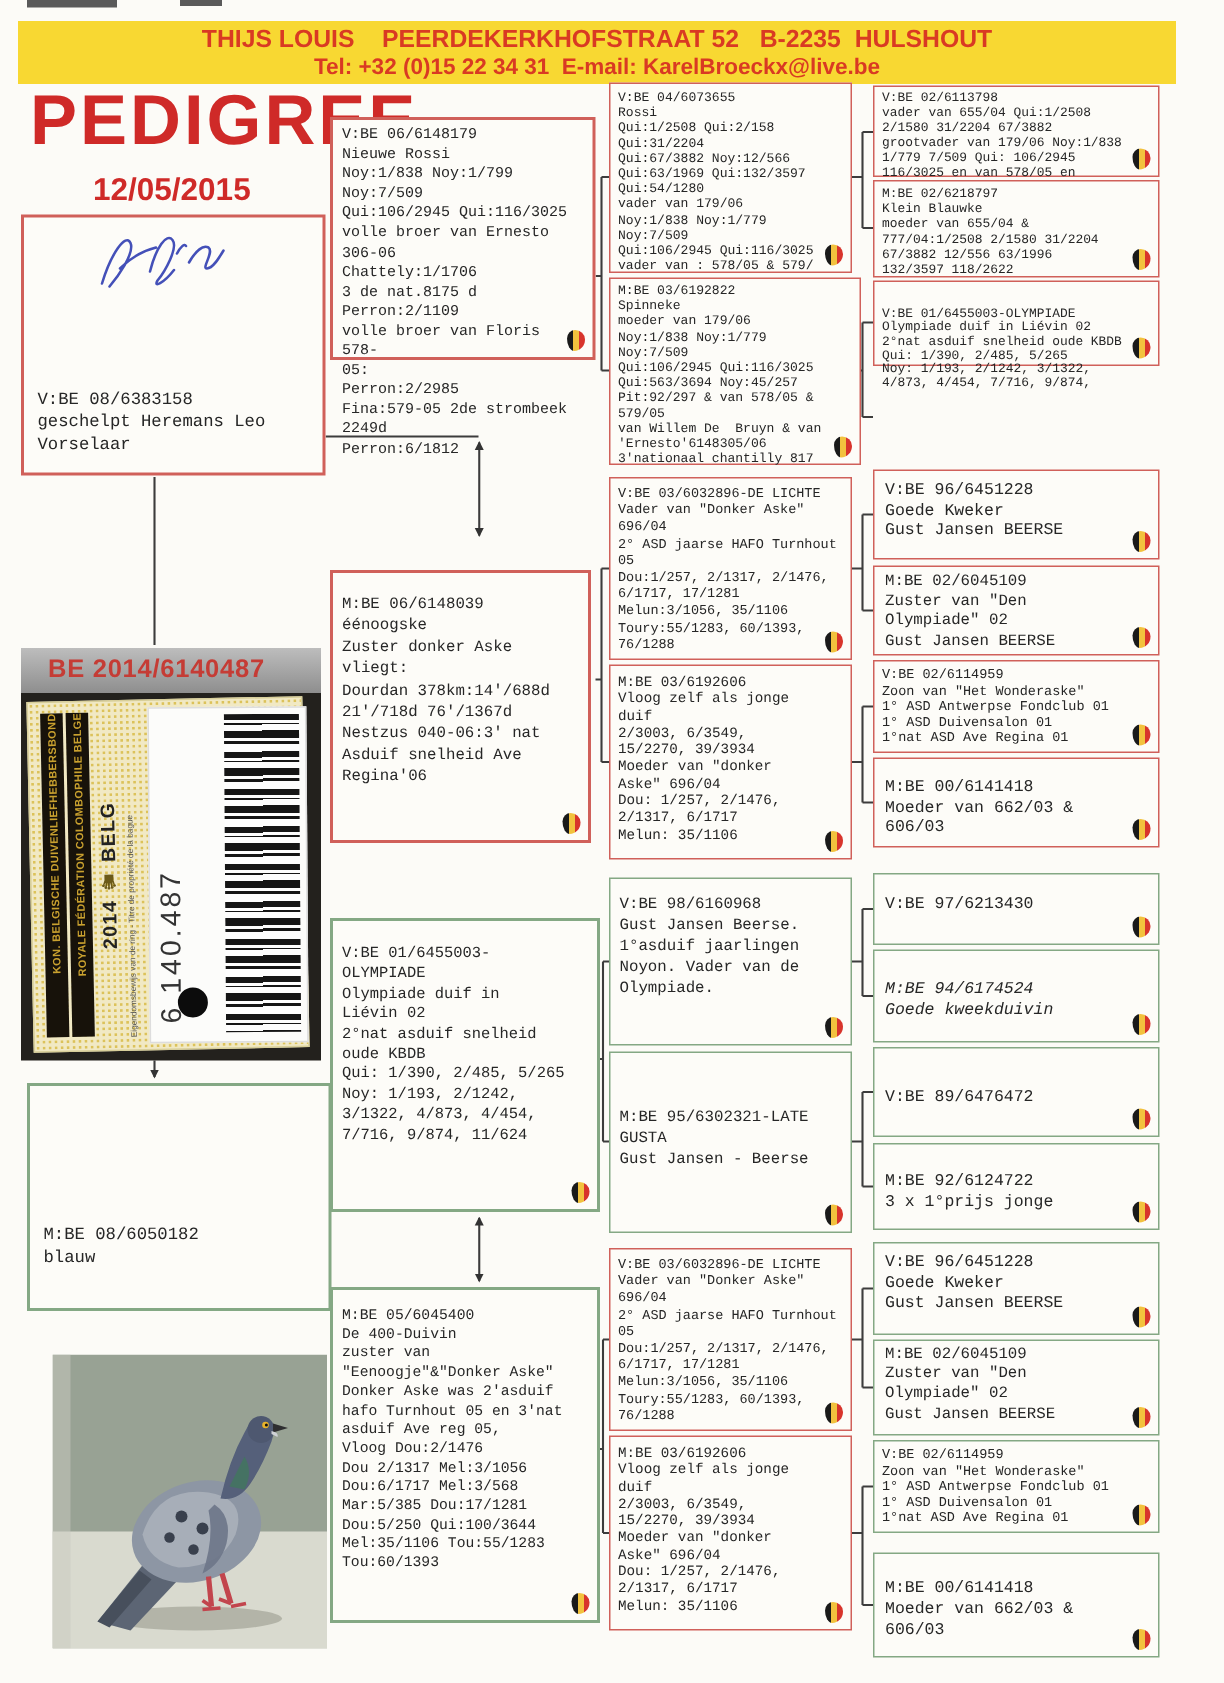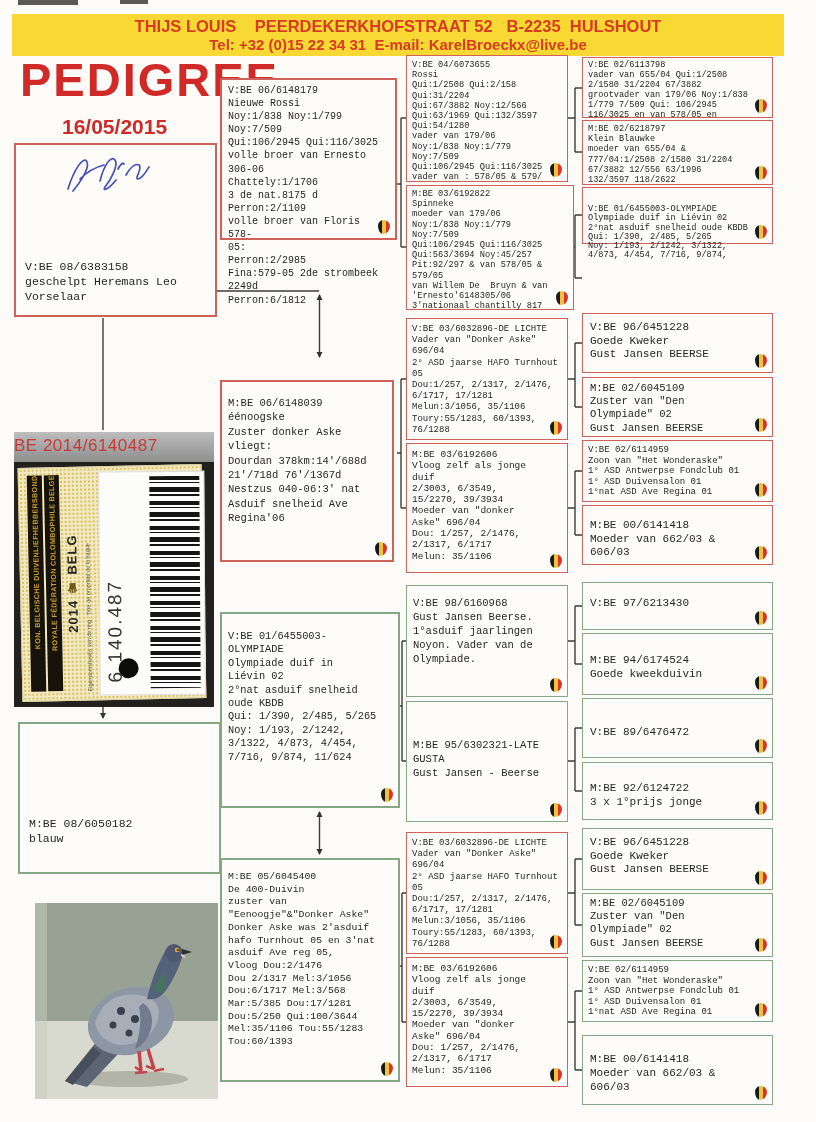--- a/index.html
+++ b/index.html
@@ -19,21 +19,21 @@
         color:#d93a23;text-align:center;font-weight:bold;}
   #band .l1{font-size:16.5px;padding-top:3px;white-space:pre;}
   #band .l2{font-size:15px;white-space:pre;}
   #title{position:absolute;left:20px;top:52px;font-size:47px;font-weight:bold;color:#cf2a28;letter-spacing:2px;}
   #date{position:absolute;left:62px;top:115px;font-size:21px;font-weight:bold;color:#cf2a28;}
   svg.conn{position:absolute;left:0;top:0;pointer-events:none;}
   
   #card{position:absolute;left:14px;top:432px;width:200px;height:275px;background:#23211d;}
   #card .strip{position:absolute;left:0;top:0;width:100%;height:30px;
         background:linear-gradient(#bdbdbd,#8e8e8e);}
-  #card .strip span{display:block;padding:4px 0 0 0;font-size:17px;font-weight:normal;color:#c53c35;letter-spacing:0.5px;}
+  #card .strip span{display:block;padding:4px 0 0 18px;font-size:17px;font-weight:bold;color:#c53c35;letter-spacing:0.5px;}
   #ticket{position:absolute;left:6px;top:34px;width:182px;height:232px;background:#f1e9c4;
         background-image:radial-gradient(#dcc25a 0.9px,transparent 1.1px);background-size:4px 4px;
         border:1px solid #d8cf9a;transform:rotate(-1.2deg);}
   .vtext{writing-mode:vertical-rl;transform:rotate(180deg);}
   .fedbar{position:absolute;top:7px;height:216px;width:15px;background:#17120a;color:#c9a12f;
         font-size:7.2px;font-weight:bold;text-align:center;overflow:hidden;}
   .fb1{left:8px;}
   .fb2{left:25px;}
   .fedbar span{display:block;line-height:15px;letter-spacing:0.3px;}
   #yearbelg{position:absolute;left:44px;top:8px;height:216px;font-size:13px;font-weight:bold;color:#222;
@@ -57,21 +57,21 @@
 
   <div class="artifact" style="left:18px;top:0;width:60px;height:5px;"></div>
   <div class="artifact" style="left:120px;top:0;width:28px;height:4px;"></div>
 
   <div id="band">
     <div class="l1">THIJS LOUIS    PEERDEKERKHOFSTRAAT 52   B-2235  HULSHOUT</div>
     <div class="l2">Tel: +32 (0)15 22 34 31  E-mail: KarelBroeckx@live.be</div>
   </div>
 
   <div id="title">PEDIGREE</div>
-  <div id="date">16/05/2015</div>
+  <div id="date">12/05/2015</div>
 
   <svg class="conn" width="816" height="1122">
     <defs>
       <marker id="arr" markerWidth="7" markerHeight="7" refX="5" refY="3" orient="auto" markerUnits="userSpaceOnUse">
         <path d="M0,0 L6,3 L0,6 Z" fill="#333"></path>
       </marker>
       <marker id="arrS" markerWidth="7" markerHeight="7" refX="1" refY="3" orient="auto" markerUnits="userSpaceOnUse">
         <path d="M6,0 L0,3 L6,6 Z" fill="#333"></path>
       </marker>
     </defs>
@@ -371,21 +371,21 @@
   <div class="bx red thin" style="left:582px;top:505px;width:191px;height:60px;padding:13px 7px;">
     <div class="bt mono" style="font-size:11px;line-height:13.5px;">M:BE 00/6141418
 Moeder van 662/03 &amp;
 606/03</div>
     <span class="flag"></span>
   </div>
   <div class="bx green thin" style="left:582px;top:582px;width:191px;height:48px;padding:13px 7px;">
     <div class="bt mono" style="font-size:11px;line-height:14px;">V:BE 97/6213430</div>
     <span class="flag"></span>
   </div>
-  <div class="bx green thin" style="left:582px;top:633px;width:191px;height:62px;padding:19px 7px;">
+  <div class="bx green thin" style="left:582px;top:633px;width:191px;height:62px;padding:19px 7px;font-style:italic;">
     <div class="bt mono" style="font-size:11px;line-height:14px;">M:BE 94/6174524
 Goede kweekduivin</div>
     <span class="flag"></span>
   </div>
   <div class="bx green thin" style="left:582px;top:698px;width:191px;height:60px;padding:26px 7px;">
     <div class="bt mono" style="font-size:11px;line-height:14px;">V:BE 89/6476472</div>
     <span class="flag"></span>
   </div>
   <div class="bx green thin" style="left:582px;top:762px;width:191px;height:58px;padding:18px 7px;">
     <div class="bt mono" style="font-size:11px;line-height:14px;">M:BE 92/6124722

